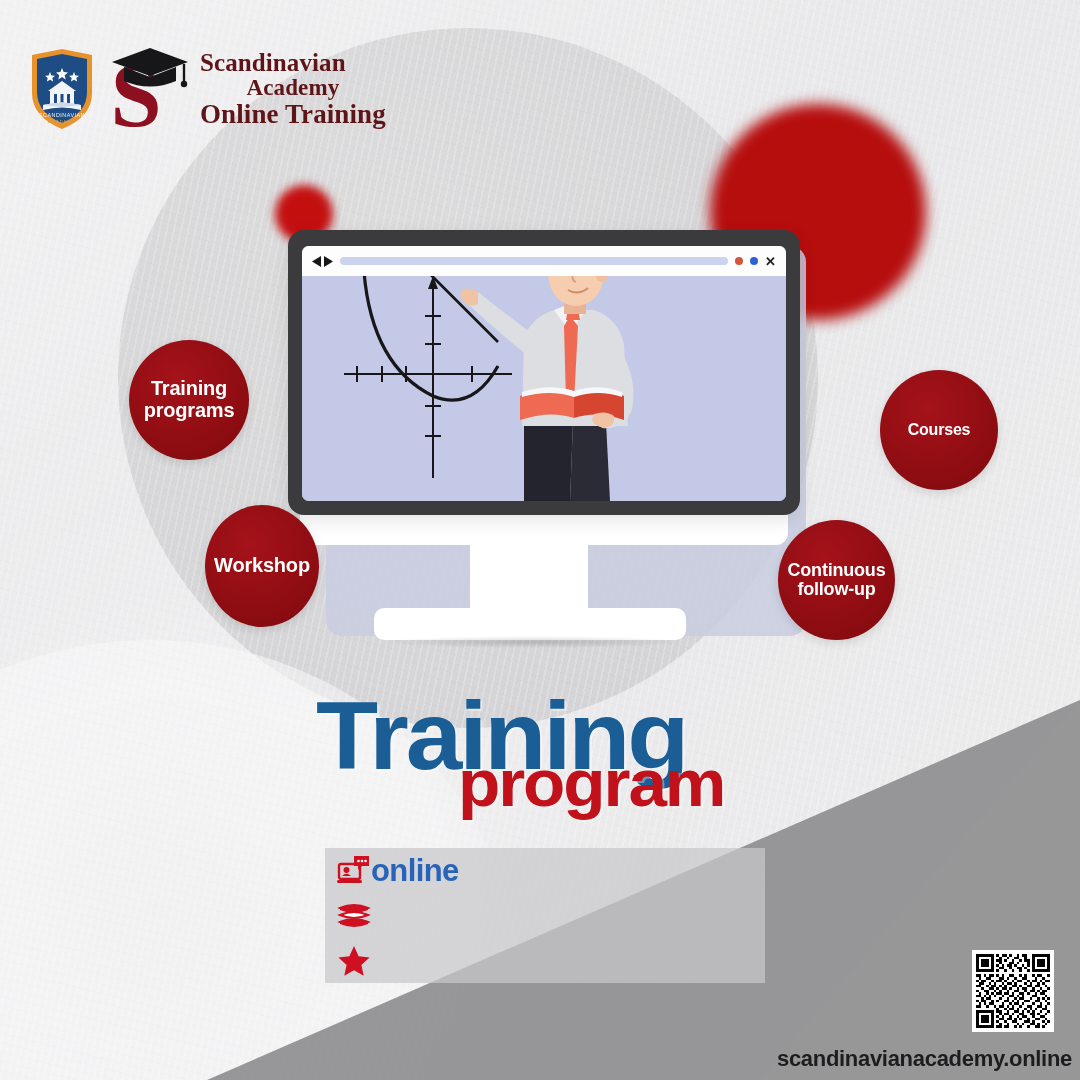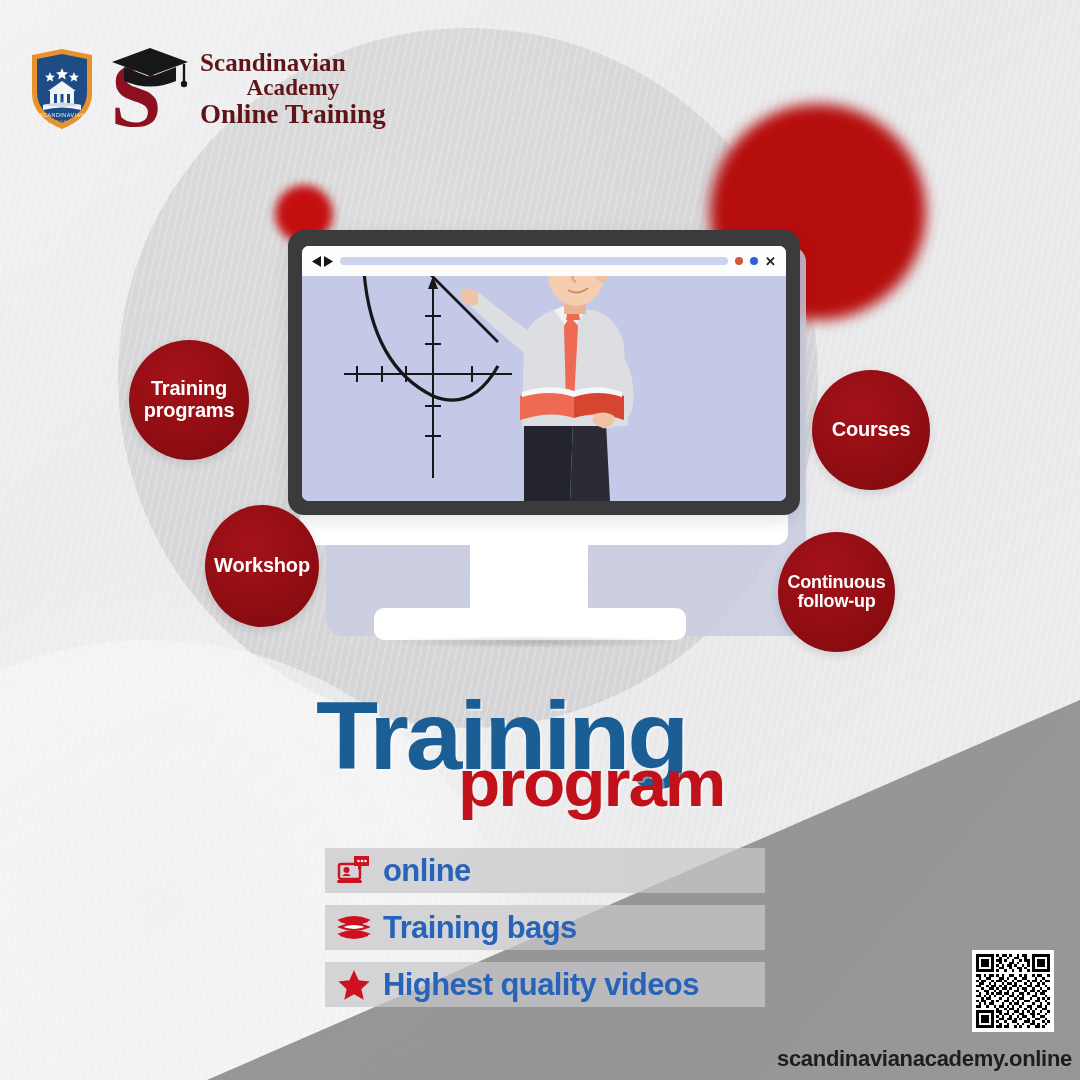--- a/index.html
+++ b/index.html
@@ -68,22 +68,22 @@
   .badge{
     position:absolute; border-radius:50%;
     background:radial-gradient(circle at 40% 32%, #a5121a 0%, #8f0d12 60%, #7d0a0f 100%);
     color:#fff; display:flex; align-items:center; justify-content:center;
     text-align:center; font-weight:bold; line-height:1.08;
     box-shadow:0 3px 10px rgba(0,0,0,.12);
     letter-spacing:-.2px;
   }
   .b-training{ left:129px; top:340px; width:120px; height:120px; font-size:20px; }
   .b-workshop{ left:205px; top:505px; width:114px; height:122px; font-size:20px; }
-  .b-courses { left:812px; top:370px; width:118px; height:120px; font-size:20px; }
-  .b-follow  { left:778px; top:532px; width:117px; height:120px; font-size:18px; }
+  .b-courses { left:880px; top:370px; width:118px; height:120px; font-size:16px; }
+  .b-follow  { left:778px; top:520px; width:117px; height:120px; font-size:18px; }
 
   
   .monitor-shadow{
     position:absolute; left:326px; top:246px; width:480px; height:390px;
     background:#c9cce0; border-radius:16px; opacity:.85;
   }
   .monitor{
     position:absolute; left:288px; top:230px; width:512px; height:285px;
     background:#3b3b3d; border-radius:16px;
     box-shadow:0 6px 18px rgba(0,0,0,.10);
@@ -131,22 +131,22 @@
     position:absolute; left:142px; top:62px;
     font-size:66px; font-weight:bold; color:#c1121c;
     letter-spacing:-2px; line-height:1;
     transform:scaleX(1.05); transform-origin:left top;
     text-shadow:2px 2px 0 rgba(255,255,255,.35);
   }
 
   
   .features{ position:absolute; left:325px; top:848px; width:440px; }
   .feat{
-    display:flex; align-items:center; gap:12px;
-    height:45px; margin-bottom:12px;
+    display:flex; align-items:center; 
+    height:45px; margin-bottom:0;
     background:rgba(200,200,202,.72);
     padding-left:12px;
   }
   .feat .ic{ width:34px; height:34px; flex:0 0 auto; display:flex; align-items:center; justify-content:center; }
   .feat .lbl{
     color:#2763b8; font-size:31px; font-weight:bold; letter-spacing:-.6px;
     white-space:nowrap;
   }
 
   
@@ -353,31 +353,29 @@
         <svg viewBox="0 0 34 34" width="34" height="34">
           <g stroke="#cf1020" stroke-width="2.2" fill="#ffffff">
             <path d="M3 9 Q17 3 31 9 Q17 15 3 9 Z"></path>
             <path d="M3 16 Q17 10 31 16 Q17 22 3 16 Z"></path>
             <path d="M3 23 Q17 17 31 23 Q17 29 3 23 Z"></path>
           </g>
           <path d="M3 9 Q17 3 31 9 L31 11 Q17 17 3 11 Z" fill="#cf1020"></path>
           <path d="M3 23 Q17 17 31 23 L31 25 Q17 31 3 25 Z" fill="#cf1020"></path>
         </svg>
       </span>
-      <span class="lbl">Training bags</span>
     </div>
 
 
     <div class="feat">
       <span class="ic">
         <svg viewBox="0 0 34 34" width="34" height="34">
           <polygon points="17,2 21.6,12.2 32.6,13.4 24.4,20.9 26.7,31.8 17,26.2 7.3,31.8 9.6,20.9 1.4,13.4 12.4,12.2" fill="#cf1020"></polygon>
         </svg>
       </span>
-      <span class="lbl">Highest quality videos</span>
     </div>
   </div>
 
   <div class="qr">
     <svg viewBox="0 0 29 29" width="74" height="74" shape-rendering="crispEdges">
       <rect width="29" height="29" fill="#fff"></rect>
       <g fill="#000">
         <path d="M0 0h7v7h-7z"></path>
           <path d="M22 0h7v7h-7z"></path>
           <path d="M0 22h7v7h-7z"></path>

